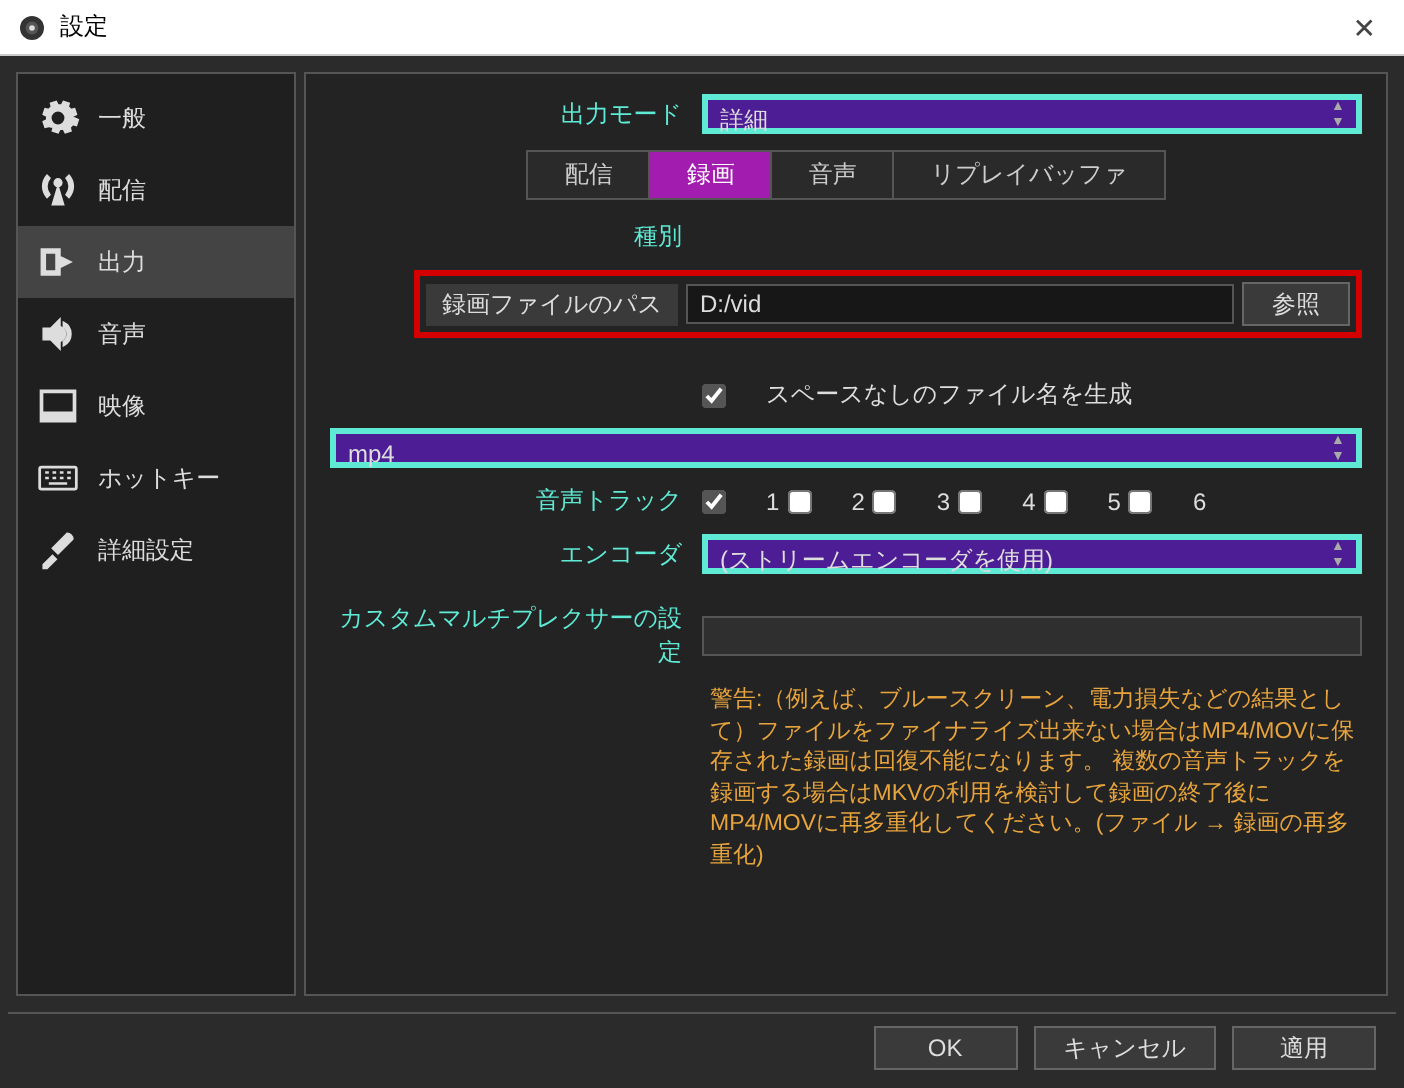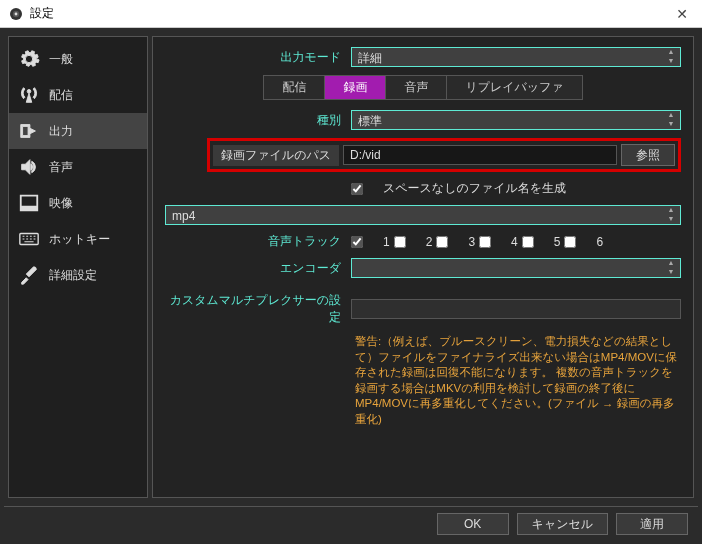--- a/index.html
+++ b/index.html
@@ -68,22 +68,22 @@
   }
   .row .label {
     width:180px;
     text-align:right;
     color:#5eead4;
     padding-right:4px;
     font-size:12px;
   }
   .row .field { flex:1; display:flex; align-items:center; gap:4px;}
   .select {
-    background:#404040;
-    border:1px solid #5eead4;
+    background:#4c1d95;
+    border:3px solid #5eead4;
     color:#ddd;
     padding:2px 6px;
     height:20px;
     flex:1;
     position:relative;
     line-height:16px;
   }
   .select .spin { position:absolute; right:2px; top:0; bottom:0; width:14px; display:flex; flex-direction:column; }
   .select .spin div{ flex:1; font-size:7px; line-height:8px; text-align:center; color:#aaa;}
   .tabs {
@@ -250,32 +250,23 @@
 
       <div class="tabs">
         <div class="tab">配信</div>
         <div class="tab active">録画</div>
         <div class="tab">音声</div>
         <div class="tab">リプレイバッファ</div>
       </div>
 
       <div class="row">
         <div class="label">種別</div>
-        <div class="field">
-          <div class="select">
-            <span>標準</span>
-            <span class="spin">
-                <div>▲</div>
-                <div>▼</div>
-              </span>
-          </div>
-        </div>
-      </div>
-
-      <div class="row" style="margin-bottom:8px;">
+      </div>
+
+      <div class="row" style="margin-bottom:20px;">
         <div style="width:36px;"></div>
         <div class="highlight-box" style="flex:1;">
           <span class="label2">録画ファイルのパス</span>
           <input class="textinput" value="D:/vid" style="">
           <button class="btn">参照</button>
         </div>
       </div>
 
       <div class="row">
         <div class="label"></div>
@@ -326,20 +317,21 @@
               <input type="checkbox" style="">
               <span>6</span>
             </label>
         </div>
       </div>
 
       <div class="row">
         <div class="label">エンコーダ</div>
         <div class="field">
           <div class="select">
+            <span>(ストリームエンコーダを使用)</span>
             <span class="spin">
                 <div>▲</div>
                 <div>▼</div>
               </span>
           </div>
         </div>
       </div>
 
       <div class="row" style="margin-top:14px;">
         <div class="label">カスタムマルチプレクサーの設定</div>

